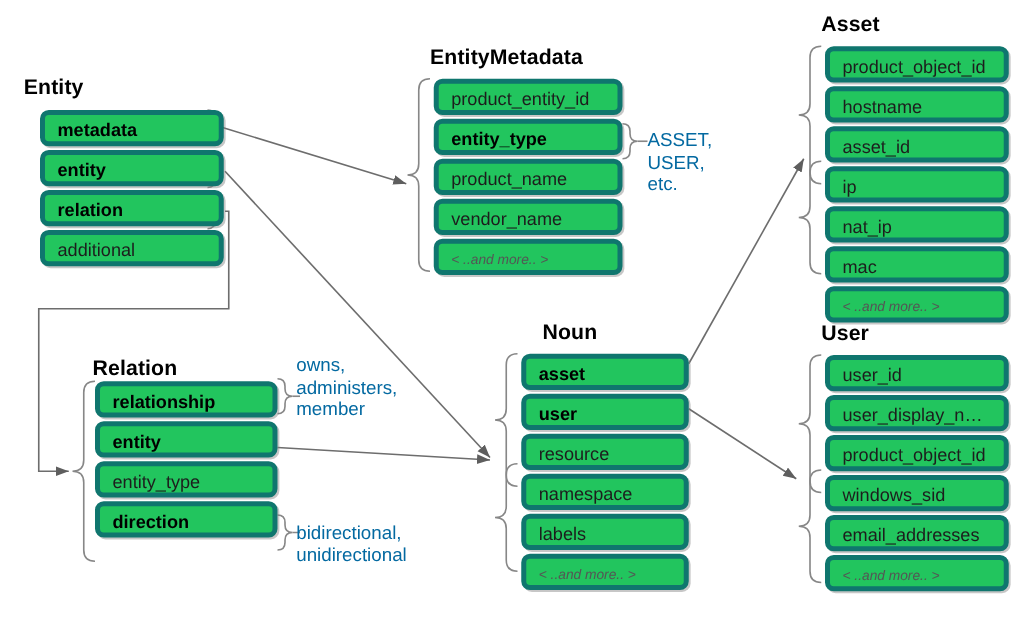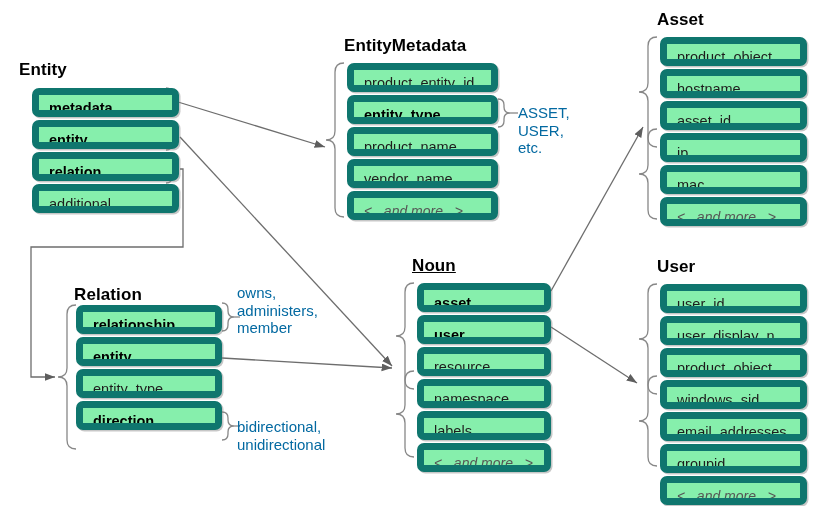--- a/index.html
+++ b/index.html
@@ -12,36 +12,36 @@
   svg.wires{position:absolute;left:0;top:0;width:823px;height:506px;pointer-events:none;}
 
   .group{position:absolute;}
   .group-title{
     position:absolute;font-weight:bold;font-size:17px;color:#000;
     white-space:nowrap;letter-spacing:0.1px;
   }
   .fields{position:absolute;}
   .field{
     box-sizing:border-box;
-    background:#86efac;
-    border:7px solid #0f766e;
+    background:#22c55e;
+    border:4px solid #0f766e;
     border-radius:7px;
     height:29px;
     line-height:27px;
     padding:0 10px;
     font-size:14.5px;
     color:#1d1d1d;
     white-space:nowrap;
     box-shadow:1.5px 1.5px 0 rgba(130,130,130,0.45);
     overflow:hidden;
     text-overflow:ellipsis;
   }
   .field + .field{margin-top:3px;}
   .field.bold{font-weight:bold;color:#000;}
-  .field.more{color:#555;font-style:italic;font-size:14px;}
+  .field.more{color:#555;font-style:italic;font-size:11px;}
 
   .note{
     position:absolute;font-size:15px;line-height:17.5px;color:#0369a1;
     white-space:pre-line;
   }
 </style>
 </head>
 <body>
 
 <div id="canvas">
@@ -116,40 +116,40 @@
     </div>
   </div>
 
   <div class="group" style="left:0;top:0;">
     <div class="group-title" style="left:657px;top:10px;">Asset</div>
     <div class="fields" style="left:660px;top:37px;width:147px;">
       <div class="field">product_object_id</div>
       <div class="field">hostname</div>
       <div class="field">asset_id</div>
       <div class="field">ip</div>
+      <div class="field">nat_ip</div>
       <div class="field">mac</div>
       <div class="field more">&lt; ..and more.. &gt;</div>
     </div>
   </div>
 
   <div class="group" style="left:0;top:0;">
     <div class="group-title" style="left:657px;top:257px;">User</div>
     <div class="fields" style="left:660px;top:284px;width:147px;">
       <div class="field">user_id</div>
       <div class="field">user_display_name</div>
       <div class="field">product_object_id</div>
       <div class="field">windows_sid</div>
       <div class="field">email_addresses</div>
-      <div class="field">groupid</div>
       <div class="field more">&lt; ..and more.. &gt;</div>
     </div>
   </div>
 
   <div class="group" style="left:0;top:0;">
-    <div class="group-title" style="left:412px;top:256px;text-decoration:underline;">Noun</div>
+    <div class="group-title" style="left:434px;top:256px;">Noun</div>
     <div class="fields" style="left:417px;top:283px;width:134px;">
       <div class="field bold">asset</div>
       <div class="field bold">user</div>
       <div class="field">resource</div>
       <div class="field">namespace</div>
       <div class="field">labels</div>
       <div class="field more">&lt; ..and more.. &gt;</div>
     </div>
   </div>
 

